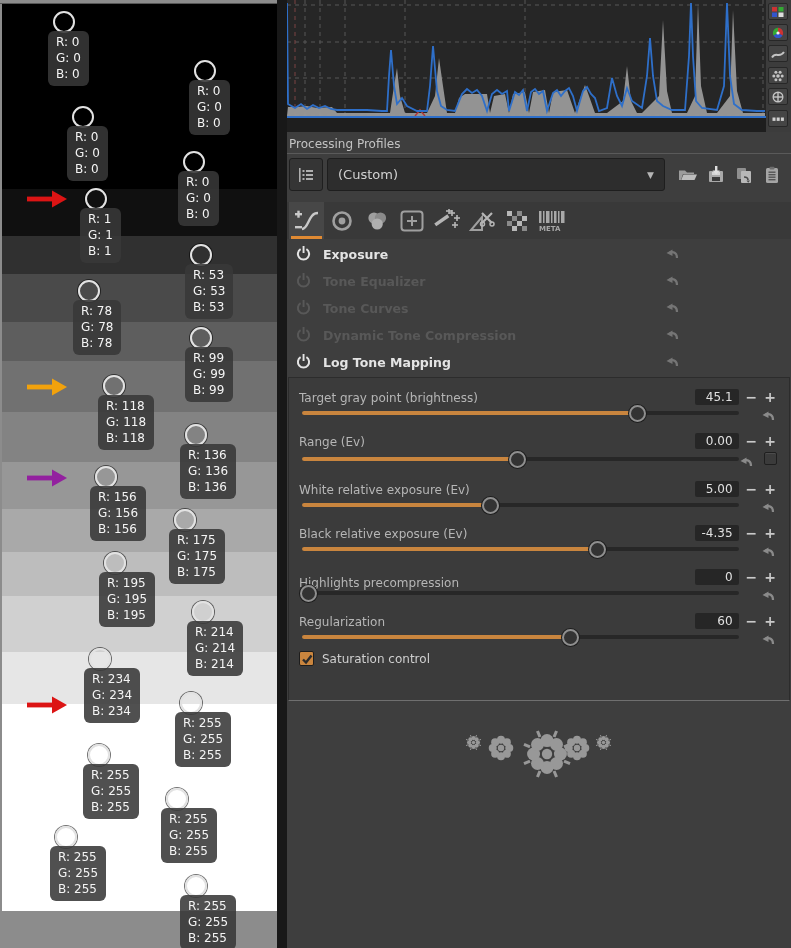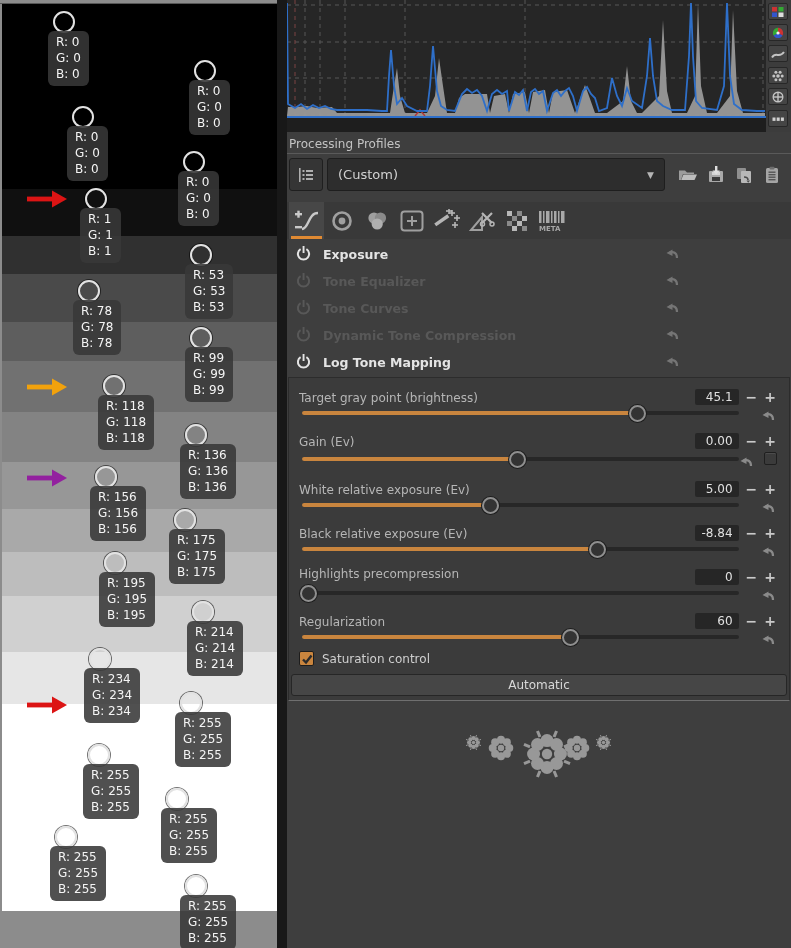--- a/index.html
+++ b/index.html
@@ -480,21 +480,21 @@
           <span class="pp">+</span>
         </div>
         <div class="track" style="top: 35px;">
           <div class="fill" style="width: 76.8%; background: rgb(201, 133, 62);"></div>
         </div>
         <div class="thumb" style="left: 340.116px; top: 35px;"></div>
         <div class="rsticon" style="top: 29px; right: 14px;"><svg width="14" height="12" viewBox="0 0 14 12">
             <path d="M12 10 C12 5 9 3.4 4.5 4.6" stroke="#8a8a8a" stroke-width="2.2" fill="none"></path>
             <polygon points="1.5,5 7.5,1.6 7.5,8" fill="#8a8a8a"></polygon>
           </svg></div>
-        <div class="srow-label" style="top: 57px;">Gain (Ev)</div>
+        <div class="srow-label" style="top: 57px;">Range (Ev)</div>
         <div class="spin" style="top: 55px;">
           <span class="val">0.00</span>
           <span class="mm">−</span>
           <span class="pp">+</span>
         </div>
         <div class="track" style="top: 81px;">
           <div class="fill" style="width: 49.2%; background: rgb(201, 133, 62);"></div>
         </div>
         <div class="thumb" style="left: 219.504px; top: 81px;"></div>
         <div class="rsticon" style="top: 75px; right: 36px;"><svg width="14" height="12" viewBox="0 0 14 12">
@@ -511,33 +511,33 @@
         <div class="track" style="top: 127px;">
           <div class="fill" style="width: 43.1%; background: rgb(201, 133, 62);"></div>
         </div>
         <div class="thumb" style="left: 192.847px; top: 127px;"></div>
         <div class="rsticon" style="top: 121px; right: 14px;"><svg width="14" height="12" viewBox="0 0 14 12">
             <path d="M12 10 C12 5 9 3.4 4.5 4.6" stroke="#8a8a8a" stroke-width="2.2" fill="none"></path>
             <polygon points="1.5,5 7.5,1.6 7.5,8" fill="#8a8a8a"></polygon>
           </svg></div>
         <div class="srow-label" style="top: 149px;">Black relative exposure (Ev)</div>
         <div class="spin" style="top: 147px;">
-          <span class="val">-8.84</span>
+          <span class="val">-4.35</span>
           <span class="mm">−</span>
           <span class="pp">+</span>
         </div>
         <div class="track" style="top: 171px;">
           <div class="fill" style="width: 67.7%; background: rgb(201, 133, 62);"></div>
         </div>
         <div class="thumb" style="left: 300.349px; top: 171px;"></div>
         <div class="rsticon" style="top: 165px; right: 14px;"><svg width="14" height="12" viewBox="0 0 14 12">
             <path d="M12 10 C12 5 9 3.4 4.5 4.6" stroke="#8a8a8a" stroke-width="2.2" fill="none"></path>
             <polygon points="1.5,5 7.5,1.6 7.5,8" fill="#8a8a8a"></polygon>
           </svg></div>
-        <div class="srow-label" style="top: 189px;">Highlights precompression</div>
+        <div class="srow-label" style="top: 198px;">Highlights precompression</div>
         <div class="spin" style="top: 191px;">
           <span class="val">0</span>
           <span class="mm">−</span>
           <span class="pp">+</span>
         </div>
         <div class="track" style="top: 215px;">
           <div class="fill" style="width: 1.6%; background: rgb(201, 133, 62);"></div>
         </div>
         <div class="thumb" style="left: 11.492px; top: 215px;"></div>
         <div class="rsticon" style="top: 209px; right: 14px;"><svg width="14" height="12" viewBox="0 0 14 12">
@@ -557,21 +557,20 @@
         <div class="rsticon" style="top: 253px; right: 14px;"><svg width="14" height="12" viewBox="0 0 14 12">
             <path d="M12 10 C12 5 9 3.4 4.5 4.6" stroke="#8a8a8a" stroke-width="2.2" fill="none"></path>
             <polygon points="1.5,5 7.5,1.6 7.5,8" fill="#8a8a8a"></polygon>
           </svg></div>
         <div class="checkbox" style="left: 10px; top: 273px; background: rgb(201, 133, 62);">
           <svg width="12" height="12" viewBox="0 0 12 12">
             <path d="M2 6.5 L5 9.5 L10.5 2.5" stroke="#2b2b2b" stroke-width="2.4" fill="none"></path>
           </svg>
         </div>
         <div class="sat-label" style="left: 33px; top: 274px;">Saturation control</div>
-        <div class="auto-btn" style="top: 296px;">Automatic</div>
       </div>
 
     <div class="flourish" id="flourish">
         <div class="flo" style="left: 18px; top: 16px;"><svg width="17" height="17" viewBox="0 0 24 24">
             <circle cx="12" cy="12" r="2.4" fill="#989898"></circle>
             <circle cx="18.2" cy="12" r="3" fill="#989898"></circle>
             <line x1="19.852976026345935" y1="15.252809175103263" x2="22.624614623879797" y2="16.400859472198533" stroke="#989898" stroke-width="1.4"></line>
             <circle cx="16.384062043356593" cy="16.384062043356593" r="3" fill="#989898"></circle>
             <line x1="15.252809175103263" y1="19.852976026345935" x2="16.400859472198533" y2="22.624614623879797" stroke="#989898" stroke-width="1.4"></line>
             <circle cx="12" cy="18.2" r="3" fill="#989898"></circle>

